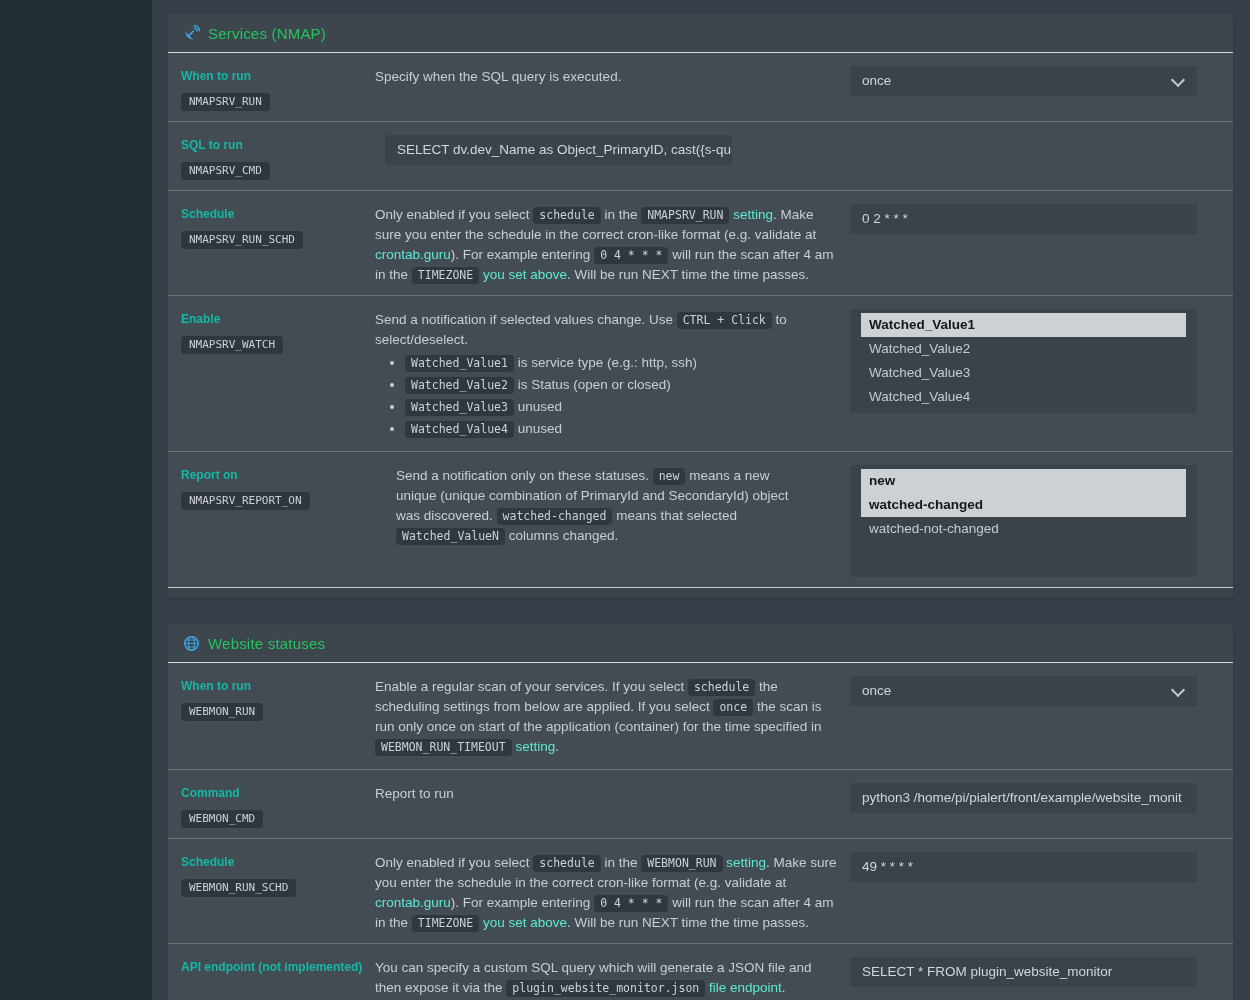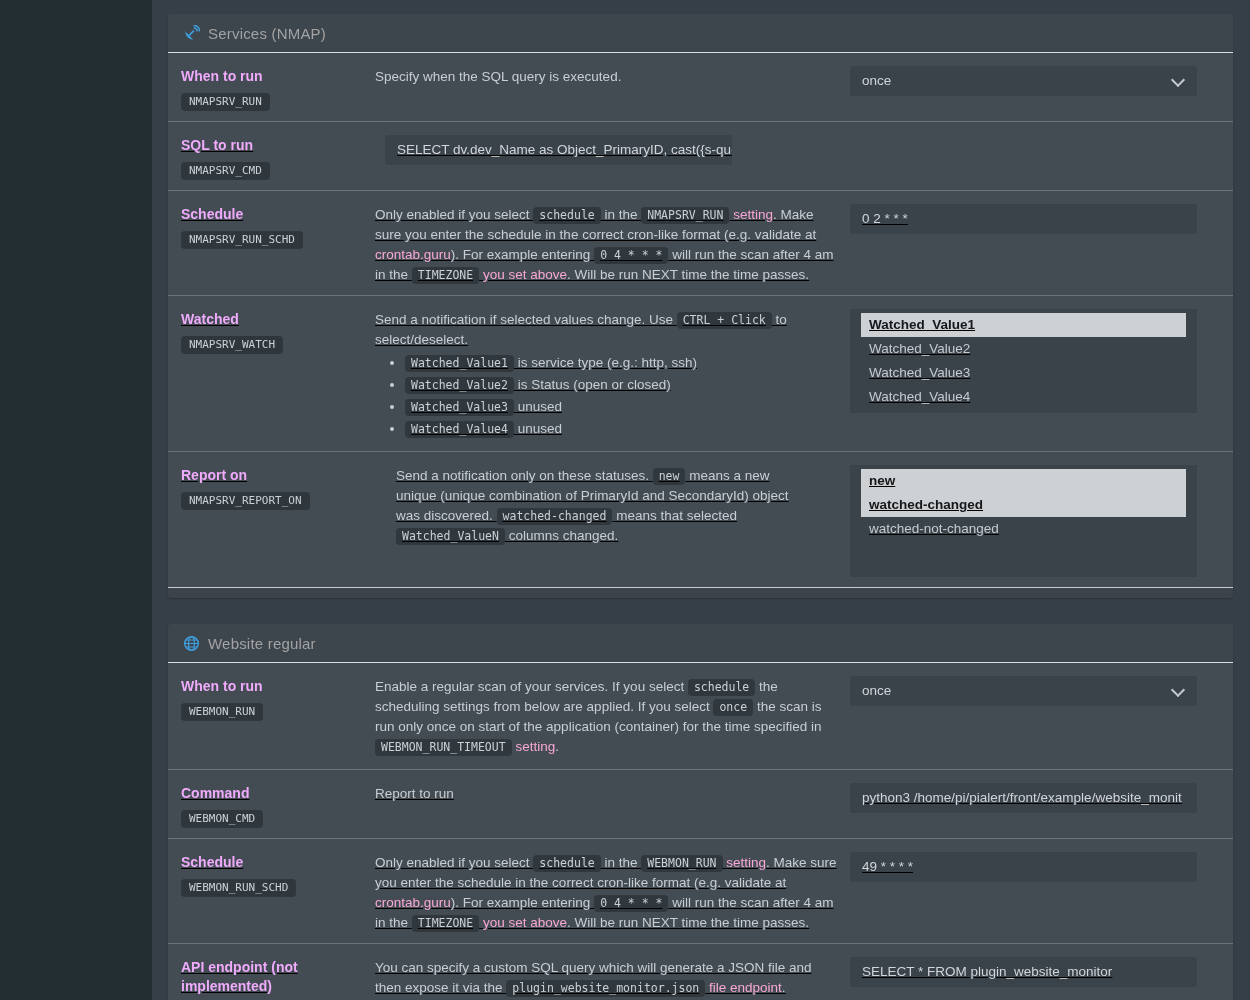--- a/index.html
+++ b/index.html
@@ -6,33 +6,33 @@
   html,body{margin:0;padding:0;width:1250px;height:1000px;overflow:hidden;
     font-family:"Liberation Sans",sans-serif;background:#363f47;}
   .sidebar{position:absolute;left:0;top:0;width:152px;height:1000px;background:#222d32;}
   .content{position:absolute;left:152px;top:0;width:1098px;height:1000px;background:#363f47;}
   #panels{margin:14px 0 0 16px;width:1065px;}
   .panel{width:1065px;background:#434b53;border-radius:4px;overflow:hidden;
     box-shadow:0 1px 2px rgba(0,0,0,0.2);margin-bottom:26px;}
   .panel-hd{height:38px;display:flex;align-items:center;padding:0 15px;background:#3d454d;
     border-bottom:1px solid #d9dbdc;}
   .picon{display:inline-flex;margin-right:8px;}
-  .ptitle{font-size:15px;font-weight:400;color:#a3a3a3;margin:0;letter-spacing:.2px;}
+  .ptitle{font-size:15px;font-weight:400;color:#22c55e;margin:0;letter-spacing:.2px;}
   .rows{display:block;}
   .row{display:flex;align-items:stretch;}
-  .row + .row{border-top:1px solid rgba(255,255,255,0.22);text-decoration:underline;}
+  .row + .row{border-top:1px solid rgba(255,255,255,0.22);}
   .c-label{width:207px;box-sizing:border-box;padding:14px 12px 10px 13px;}
-  .lbl{font-size:14px;font-weight:700;color:#f0abfc;line-height:19px;}
+  .lbl{font-size:12px;font-weight:700;color:#14b8a6;line-height:19px;}
   .badge{display:inline-block;margin-top:7px;background:#2f373d;color:#ccd1d5;
     font-family:"DejaVu Sans Mono",monospace;font-size:11px;padding:2px 8px 3px;border-radius:4px;}
   .c-desc{width:465px;box-sizing:border-box;padding:14px 0 10px 0;font-size:13.5px;
     color:#c9ced3;line-height:20px;}
   .icode{background:#30383e;color:#ccd1d5;font-family:"DejaVu Sans Mono",monospace;
     font-size:11.5px;padding:1px 6px 2px;border-radius:4px;}
-  .lnk{color:#f9a8d4;text-decoration:none;}
+  .lnk{color:#5eead4;text-decoration:none;}
   .blist{margin:3px 0 0 0;padding-left:30px;}
   .blist li{margin:2px 0;color:#c9ced3;}
   .c-ctrl{flex:1;box-sizing:border-box;padding:13px 36px 10px 10px;position:relative;}
   .sel,.ti{box-sizing:border-box;width:347px;height:30px;line-height:30px;background:#3a424a;
     border-radius:3px;color:#d2d6da;font-size:13.5px;padding:0 12px;white-space:nowrap;
     overflow:hidden;position:relative;}
   .chev{position:absolute;right:14px;top:9px;width:8px;height:8px;
     border-right:2px solid #c6cbd0;border-bottom:2px solid #c6cbd0;transform:rotate(45deg);}
   .ms{box-sizing:border-box;width:347px;background:#3a424a;border-radius:2px;padding:4px 11px;}
   .opt{height:24px;line-height:24px;padding:0 8px;font-size:13.5px;color:#c6cbd0;
@@ -84,21 +84,21 @@
             </div>
           </div>
           <div class="row" data-row="NMAPSRV_RUN_SCHD">
             <div class="c-label"><div class="lbl">Schedule</div><span class="badge">NMAPSRV_RUN_SCHD</span></div>
             <div class="c-desc"><span>Only enabled if you select </span><code class="icode">schedule</code><span> in the </span><code class="icode">NMAPSRV_RUN</code><span> </span><a class="lnk" href="#">setting</a><span>. Make sure you enter the schedule in the correct cron-like format (e.g. validate at </span><a class="lnk" href="#">crontab.guru</a><span>). For example entering </span><code class="icode">0 4 * * *</code><span> will run the scan after 4 am in the </span><code class="icode">TIMEZONE</code><span> </span><a class="lnk" href="#">you set above</a><span>. Will be run NEXT time the time passes.</span></div>
             <div class="c-ctrl">
               <div class="ti"><span class="ti-val">0 2 * * *</span></div>
             </div>
           </div>
           <div class="row" data-row="NMAPSRV_WATCH">
-            <div class="c-label"><div class="lbl">Watched</div><span class="badge">NMAPSRV_WATCH</span></div>
+            <div class="c-label"><div class="lbl">Enable</div><span class="badge">NMAPSRV_WATCH</span></div>
             <div class="c-desc"><span>Send a notification if selected values change. Use </span><code class="icode">CTRL + Click</code><span> to select/deselect.</span><ul class="blist">
                 <li><code class="icode">Watched_Value1</code><span> is service type (e.g.: http, ssh)</span></li>
                 <li><code class="icode">Watched_Value2</code><span> is Status (open or closed)</span></li>
                 <li><code class="icode">Watched_Value3</code><span> unused</span></li>
                 <li><code class="icode">Watched_Value4</code><span> unused</span></li>
               </ul></div>
             <div class="c-ctrl">
               <div class="ms" data-ctrl="NMAPSRV_WATCH">
                 <div class="opt selected">Watched_Value1</div>
                 <div class="opt">Watched_Value2</div>
@@ -123,21 +123,21 @@
       </section>
       <section class="panel">
         <header class="panel-hd">
           <span class="picon">
             <svg width="17" height="17" viewBox="0 0 18 18">
               <circle cx="9" cy="9" r="7.2" stroke="#3f9edb" stroke-width="1.6" fill="none"></circle>
               <ellipse cx="9" cy="9" rx="3.1" ry="7.2" stroke="#3f9edb" stroke-width="1.3" fill="none"></ellipse>
               <path d="M1.8 9 L16.2 9 M3 5.3 L15 5.3 M3 12.7 L15 12.7" stroke="#3f9edb" stroke-width="1.3" fill="none"></path>
             </svg>
           </span>
-          <h2 class="ptitle">Website regular</h2>
+          <h2 class="ptitle">Website statuses</h2>
         </header>
         <div class="rows">
           <div class="row" data-row="WEBMON_RUN">
             <div class="c-label"><div class="lbl">When to run</div><span class="badge">WEBMON_RUN</span></div>
             <div class="c-desc"><span>Enable a regular scan of your services. If you select </span><code class="icode">schedule</code><span> the scheduling settings from below are applied. If you select </span><code class="icode">once</code><span> the scan is run only once on start of the application (container) for the time specified in </span><code class="icode">WEBMON_RUN_TIMEOUT</code><span> </span><a class="lnk" href="#">setting</a><span>.</span></div>
             <div class="c-ctrl">
               <div class="sel"><span class="sel-val">once</span><span class="chev"></span></div>
             </div>
           </div>
           <div class="row" data-row="WEBMON_CMD">

